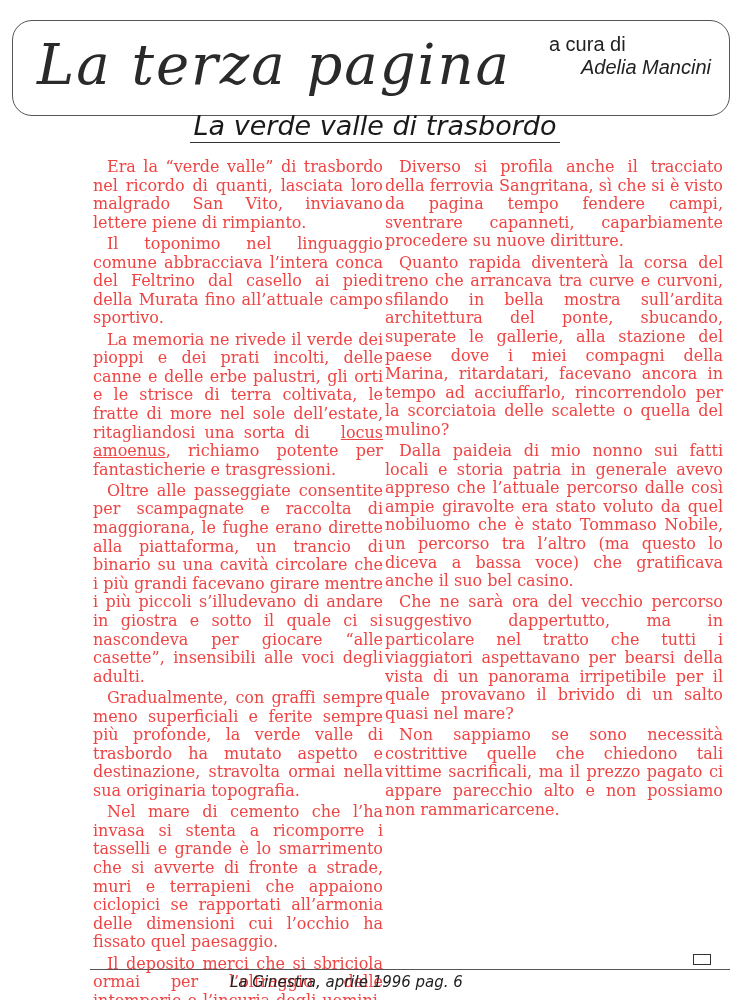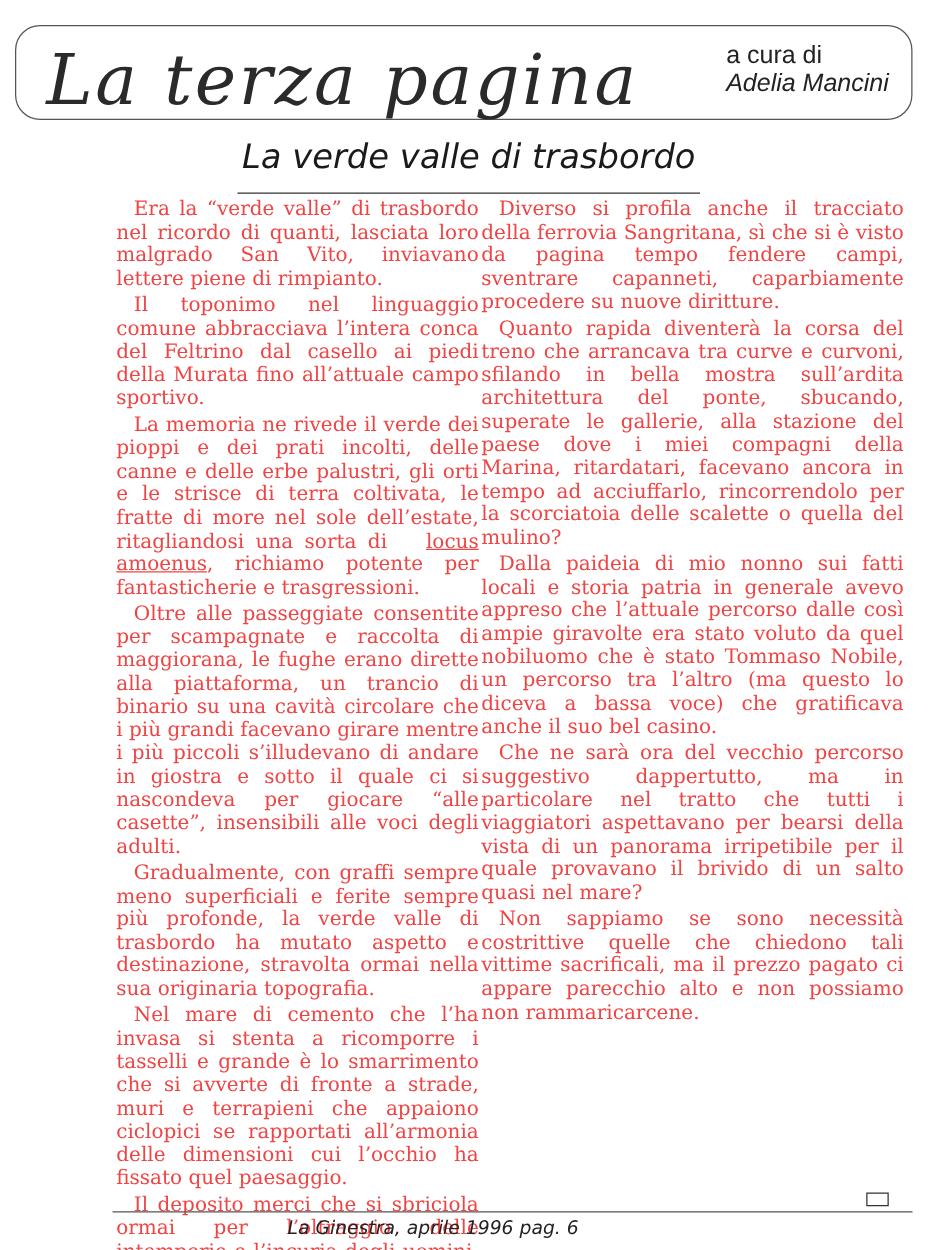--- a/index.html
+++ b/index.html
@@ -1,37 +1,37 @@
 <!DOCTYPE html>
 <html><head>
 <meta charset="utf-8">
 <style>
   html, body { margin:0; padding:0; background:#fff; }
   body { width:750px; height:1000px; position:relative; overflow:hidden; color:#1a1a1a; }
   .header-box {
-    position:absolute; left:12px; top:20px; width:718px; height:76px;
+    position:absolute; left:12px; top:20px; width:718px; height:96px;
     border:1px solid #555; border-radius:20px; box-sizing:border-box;
   }
   .masthead {
     position:absolute; left:24px; top:16px;
     font-family:"DejaVu Serif", serif; font-style:italic; font-size:56px;
     letter-spacing:2px; color:#2a2a2a; white-space:nowrap; line-height:1;
   }
   .curator {
     position:absolute; right:18px; top:12px; text-align:left;
     font-family:"Liberation Sans", sans-serif; color:#222; line-height:1.15;
   }
   .curator .l1 { font-size:20px; display:block; }
-  .curator .l2 { font-size:20px; font-style:italic; display:block; }
+  .curator .l2 { font-size:20px; font-style:italic; display:block;margin-left:32px; }
   .article-title {
     position:absolute; left:0; width:750px; top:110px; text-align:center;
     font-family:"DejaVu Sans", sans-serif; font-style:italic; font-size:27px;
     color:#1a1a1a;
   }
-  .article-title span { border-bottom:1.5px solid #333; padding:0 4px 13px 4px; }
+  .article-title span { border-bottom:1.5px solid #333; padding:0 4px 1px 4px; }
   .col {
     position:absolute; top:158px; width:290px;
     font-family:"DejaVu Serif", serif; font-size:16px; line-height:18.6px;
     text-align:justify; color:#ef4444;
   }
   .col.left { left:93px; }
   .col.right { left:385px; width:338px; }
   .col p { margin:0 0 2.6px 0; text-indent:14px; }
   .col p.cont { text-indent:0; }
   .col .ul { text-decoration:underline;margin-left:22px; }

